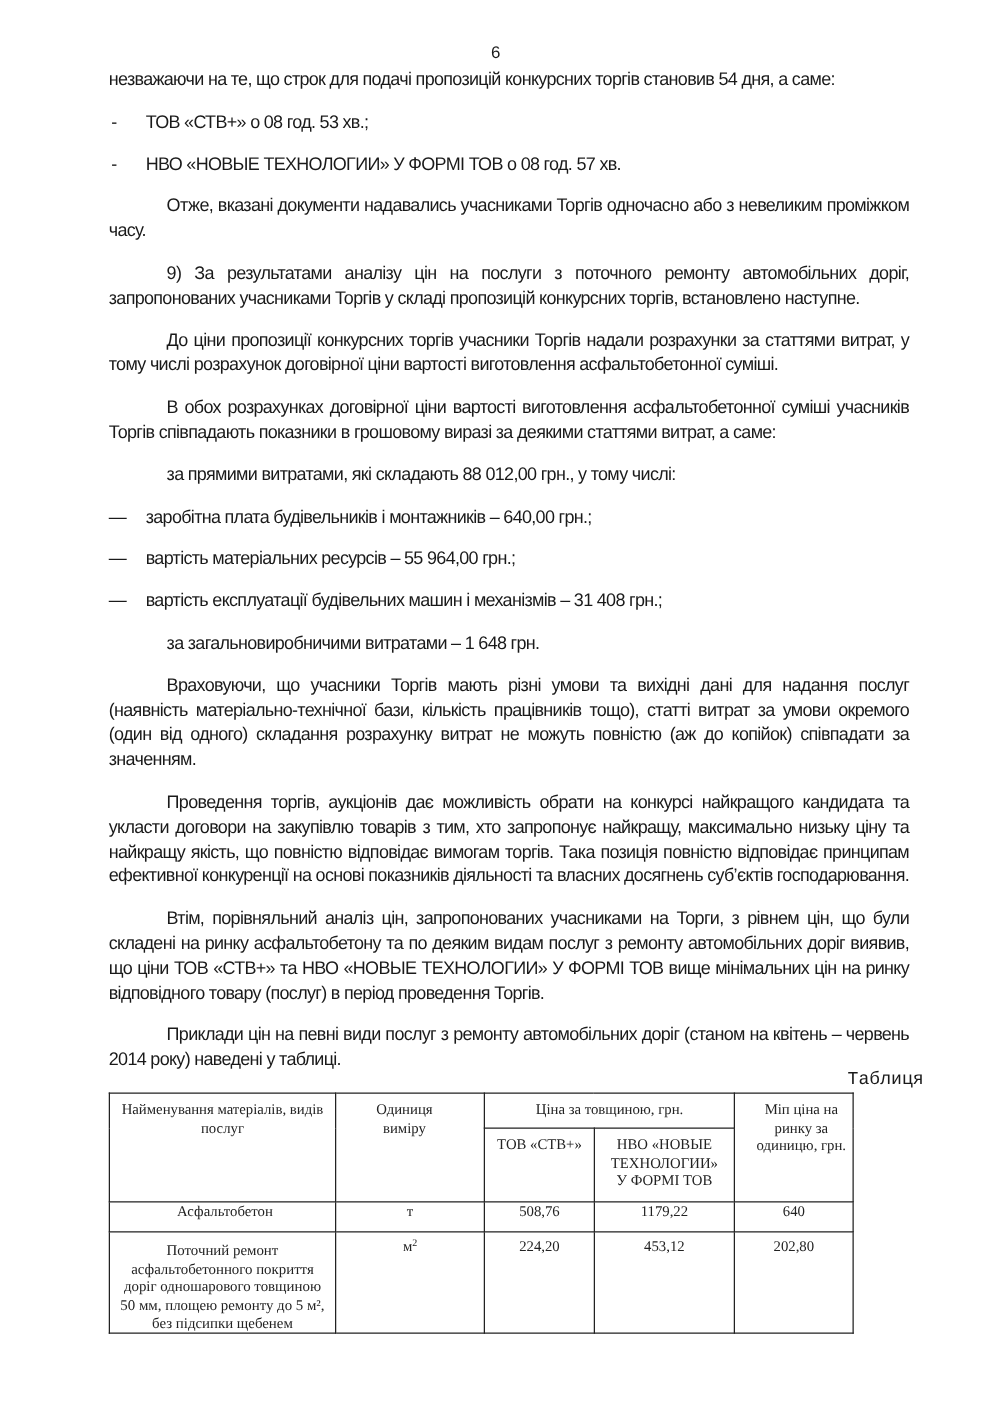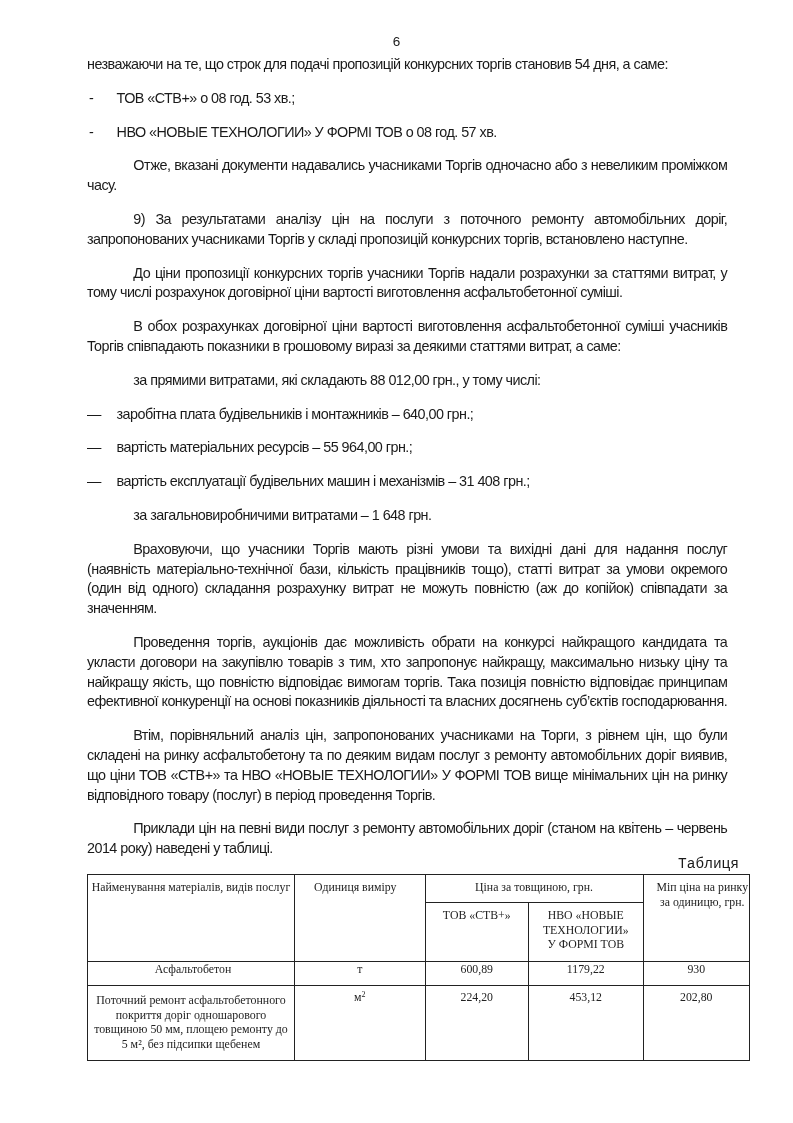--- a/index.html
+++ b/index.html
@@ -11,21 +11,21 @@
           font-size: 14.6px; line-height: 19.8px; letter-spacing: -0.55px; transform: scaleX(0.985); transform-origin: left top; }
   .p { margin: 0; text-align: justify; text-align-last: left; }
   .ind { text-indent: 47px; }
   .dash-item { position: relative; padding-left: 30px; margin: 0; }
   .dash-item .mk { position: absolute; left: 0; width: 20px; text-align: left; }
   .dash-item.short .mk { left: 0; }
   .dash-item.hyph { padding-left: 30px; }
   .dash-item.hyph .mk { left: 2px; }
   .tbl-caption { position: absolute; top: 856px; right: 54px; font-family: Liberation Mono, monospace;
                  font-size: 14.5px; text-align: right; }
-  table.t { position: absolute; left: 87px; top: 874px; width: 663px; border-collapse: collapse;
+  table.t { position: absolute; left: 87px; top: 874px; width: 596px; border-collapse: collapse;
             font-family: "Liberation Serif", serif; font-size: 11.8px; line-height: 14.6px; color: #222; }
   table.t td, table.t th { border: 1.3px solid #222; padding: 0; font-weight: normal; vertical-align: top; }
   table.t th { text-align: center; }
   .c1 { width: 206px; } .c2 { width: 130px; } .c3 { width: 103px; } .c4 { width: 114px; } .c5 { width: 106px; }
   .th-main { height: 22px; padding-top: 5px !important; }
   .th-sub { height: 53px; padding-top: 5px !important; }
   .row1 td { height: 22px; vertical-align: bottom; padding-bottom: 1px !important; }
   .row2 td { height: 67px; }
   .left { text-align: center; padding-left: 4px !important; }
   .ctr { text-align: center; }
@@ -106,23 +106,23 @@
       <th colspan="2" class="th-main">Ціна за товщиною, грн.</th>
       <th rowspan="2" class="th-main" style="padding-left:12px;padding-right:0;">Міп ціна на ринку за одиницю, грн.</th>
     </tr>
     <tr>
       <th class="th-sub">ТОВ «СТВ+»</th>
       <th class="th-sub" style="padding-left:10px;padding-right:10px;">НВО «НОВЫЕ ТЕХНОЛОГИИ» У ФОРМІ ТОВ</th>
     </tr>
     <tr class="row1">
       <td class="left">Асфальтобетон</td>
       <td class="ctr">т</td>
-      <td class="ctr">600,89</td>
+      <td class="ctr">508,76</td>
       <td class="ctr">1179,22</td>
-      <td class="ctr">930</td>
+      <td class="ctr">640</td>
     </tr>
     <tr class="row2">
       <td class="left">Поточний ремонт асфальтобетонного покриття доріг одношарового товщиною 50 мм, площею ремонту до 5 м², без підсипки щебенем</td>
       <td class="ctr num"><span>м</span><sup>2</sup></td>
       <td class="ctr num">224,20</td>
       <td class="ctr num">453,12</td>
       <td class="ctr num">202,80</td>
     </tr>
   </tbody>
     </table>

